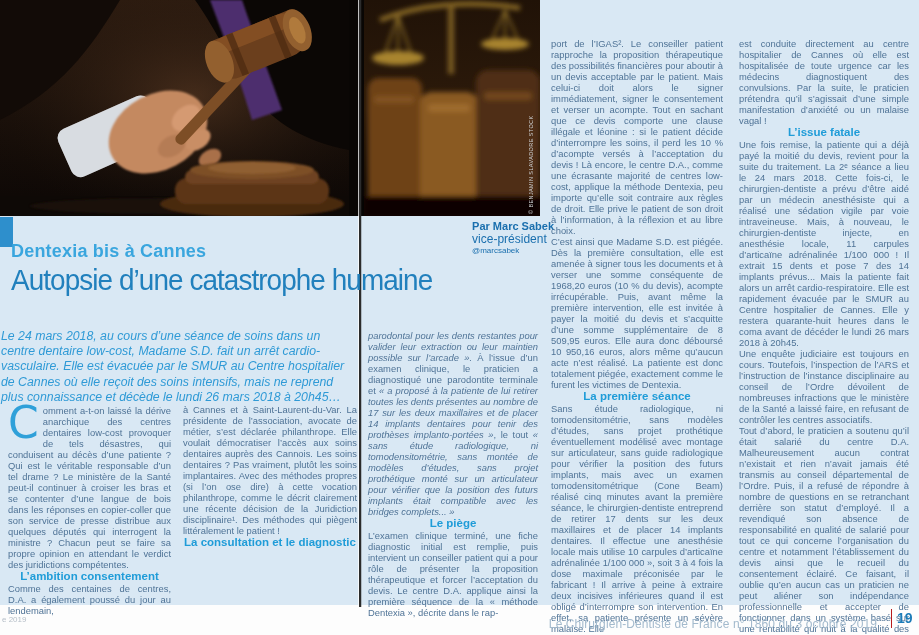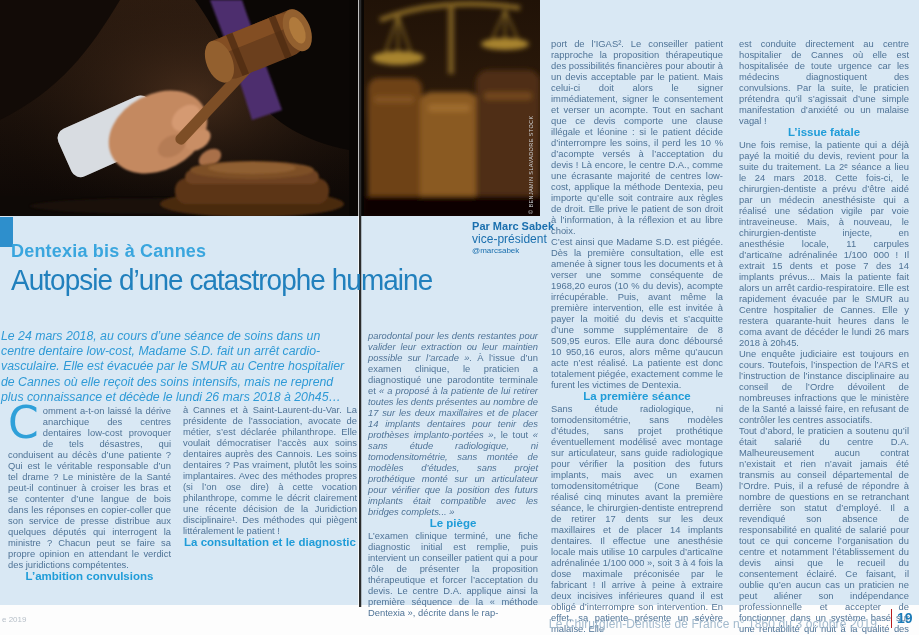--- a/index.html
+++ b/index.html
@@ -197,21 +197,22 @@
 <p class="lead">Le 24 mars 2018, au cours d’une séance de soins dans un centre dentaire low-cost, Madame S.D. fait un arrêt cardio-vasculaire. Elle est évacuée par le SMUR au Centre hospitalier de Cannes où elle reçoit des soins intensifs, mais ne reprend plus connaissance et décède le lundi 26 mars 2018 à 20h45…</p>
 
 <div class="byline">
   <span class="author">Par Marc Sabek</span>
   <span class="role">vice-président</span>
   <span class="handle">@marcsabek</span>
 </div>
 
 <div class="col" id="col1">
   <p><span class="dropcap">C</span><span>omment a-t-on laissé la dérive anarchique des centres dentaires low-cost provoquer de tels désastres, qui conduisent au décès d’une patiente ? Qui est le véritable responsable d’un tel drame ? Le ministère de la Santé peut-il continuer à croiser les bras et se contenter d’une langue de bois dans les réponses en copier-coller que son service de presse distribue aux quelques députés qui interrogent la ministre ? Chacun peut se faire sa propre opinion en attendant le verdict des juridictions compétentes.</span></p>
-  <p class="subhead">L’ambition convulsions</p>
+  <p class="subhead">L’ambition consentement</p>
+  <p>Comme des centaines de centres, D.A. a également poussé du jour au lendemain,</p>
 </div>
 
 <div class="col" id="col2">
   <p>à Cannes et à Saint-Laurent-du-Var. La présidente de l’association, avocate de métier, s’est déclarée philanthrope. Elle voulait démocratiser l’accès aux soins dentaires auprès des Cannois. Les soins dentaires ? Pas vraiment, plutôt les soins implantaires. Avec des méthodes propres (si l’on ose dire) à cette vocation philanthrope, comme le décrit clairement une récente décision de la Juridiction disciplinaire¹. Des méthodes qui piègent littéralement le patient !</p>
   <p class="subhead">La consultation et le diagnostic</p>
 </div>
 
 <div class="col" id="col3">
   <p><span class="i">parodontal pour les dents restantes pour valider leur extraction ou leur maintien possible sur l’arcade ».</span><span> À l’issue d’un examen clinique, le praticien a diagnostiqué une parodontite terminale et </span><span class="i">« a proposé à la patiente de lui retirer toutes les dents présentes au nombre de 17 sur les deux maxillaires et de placer 14 implants dentaires pour tenir des prothèses implanto-portées »</span><span>, le tout </span><span class="i">« sans étude radiologique, ni tomodensitométrie, sans montée de modèles d’études, sans projet prothétique monté sur un articulateur pour vérifier que la position des futurs implants était compatible avec les bridges complets... »</span></p>
   <p class="subhead">Le piège</p>

